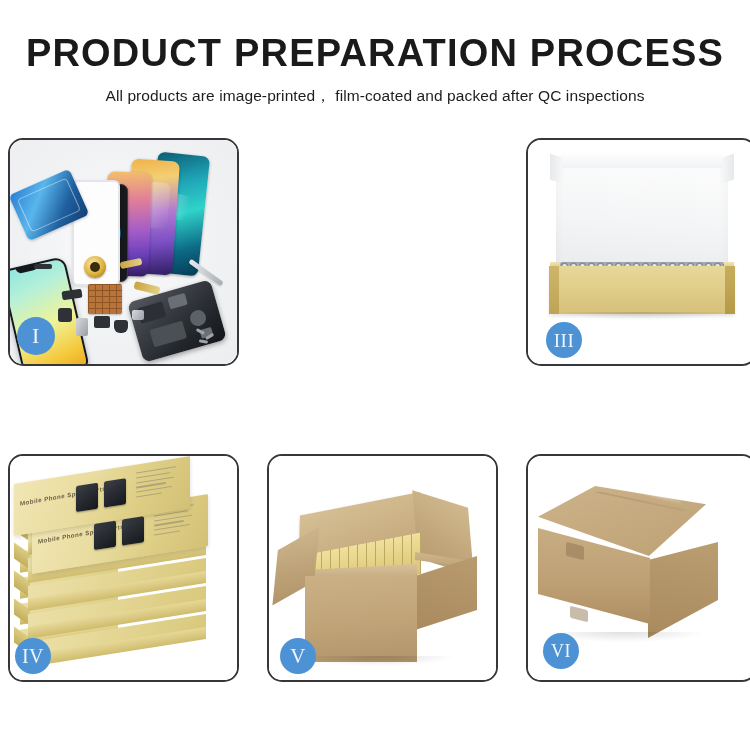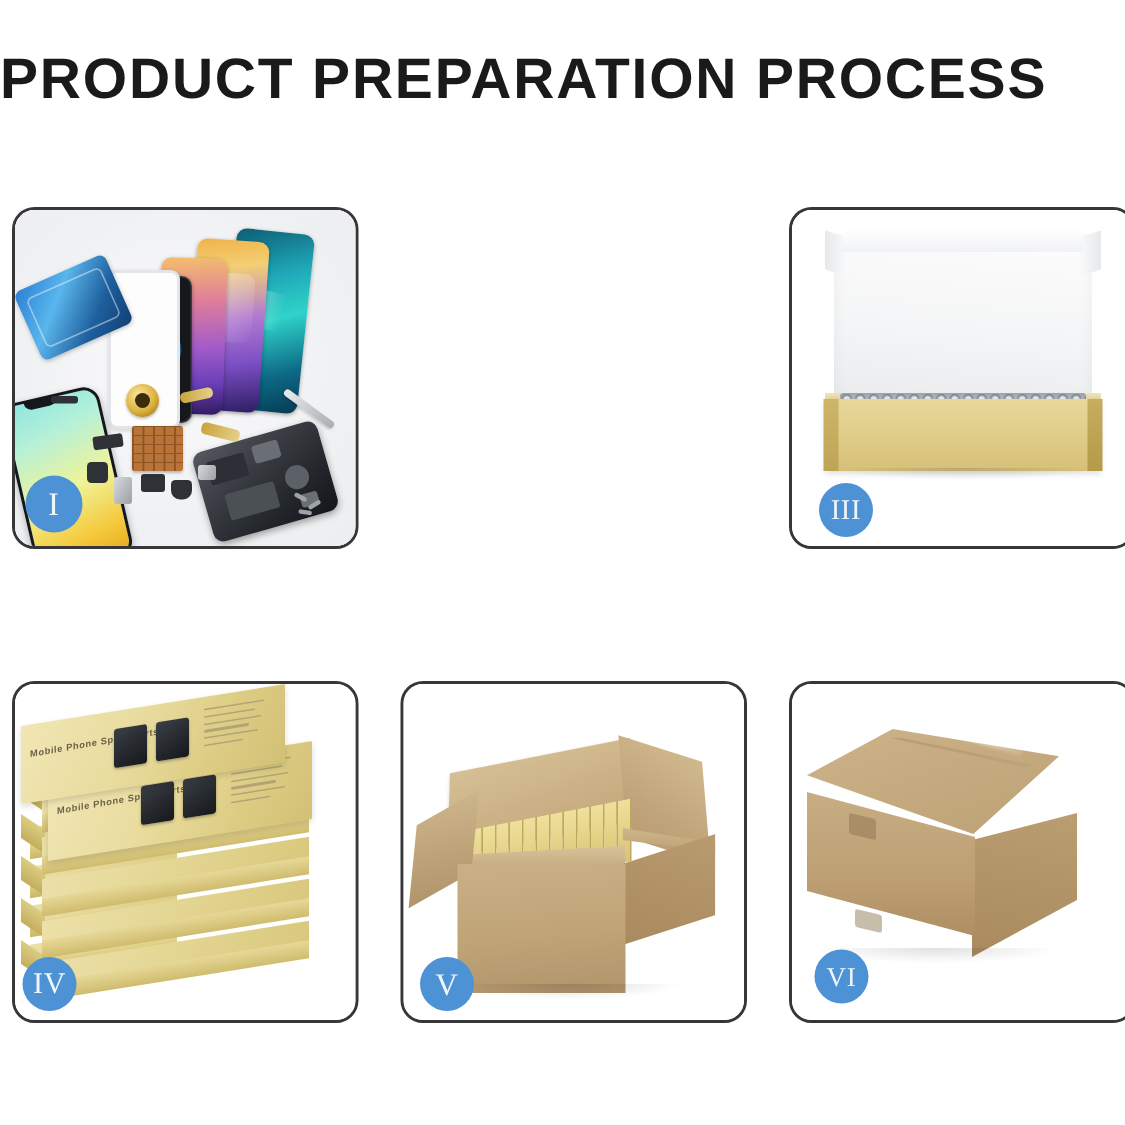--- a/index.html
+++ b/index.html
@@ -5,21 +5,21 @@
   html,body{margin:0;padding:0;}
   body{
     width:750px;height:750px;background:#ffffff;
     font-family:"Liberation Sans",sans-serif;
     overflow:hidden;position:relative;
   }
   .page{position:relative;width:750px;height:750px;}
 
   
   .title{
-    position:absolute;left:0;top:34px;width:750px;text-align:left;
+    position:absolute;left:0;top:34px;width:750px;text-align:center;
     font-size:38px;font-weight:700;color:#1a1a1a;
     letter-spacing:1.2px;line-height:1;
     font-family:"Liberation Sans",sans-serif;
   }
   .subtitle{
     position:absolute;left:0;top:86px;width:750px;text-align:center;
     font-size:15.5px;color:#1d1d1d;font-weight:400;letter-spacing:.1px;
   }
 
   
@@ -276,20 +276,21 @@
     transform:rotate(16deg);filter:blur(1px);}
   .p6shadow{position:absolute;left:16px;top:176px;width:160px;height:10px;
     background:radial-gradient(ellipse at 50% 0,rgba(0,0,0,.12),rgba(0,0,0,0) 72%);}
 </style>
 </head>
 <body>
 
 <div class="page">
 
   <div class="title">PRODUCT PREPARATION PROCESS</div>
+  <div class="subtitle">All products are image-printed， film-coated and packed after QC inspections</div>
 
   <div class="grid">
 
     <div class="panel r0 c0">
       <div class="stage">
         <div class="p1bg"></div>
         <div class="ph ph-a"></div>
         <div class="ph ph-b"></div>
         <div class="ph ph-c"></div>
         <div class="ph ph-d"></div>

